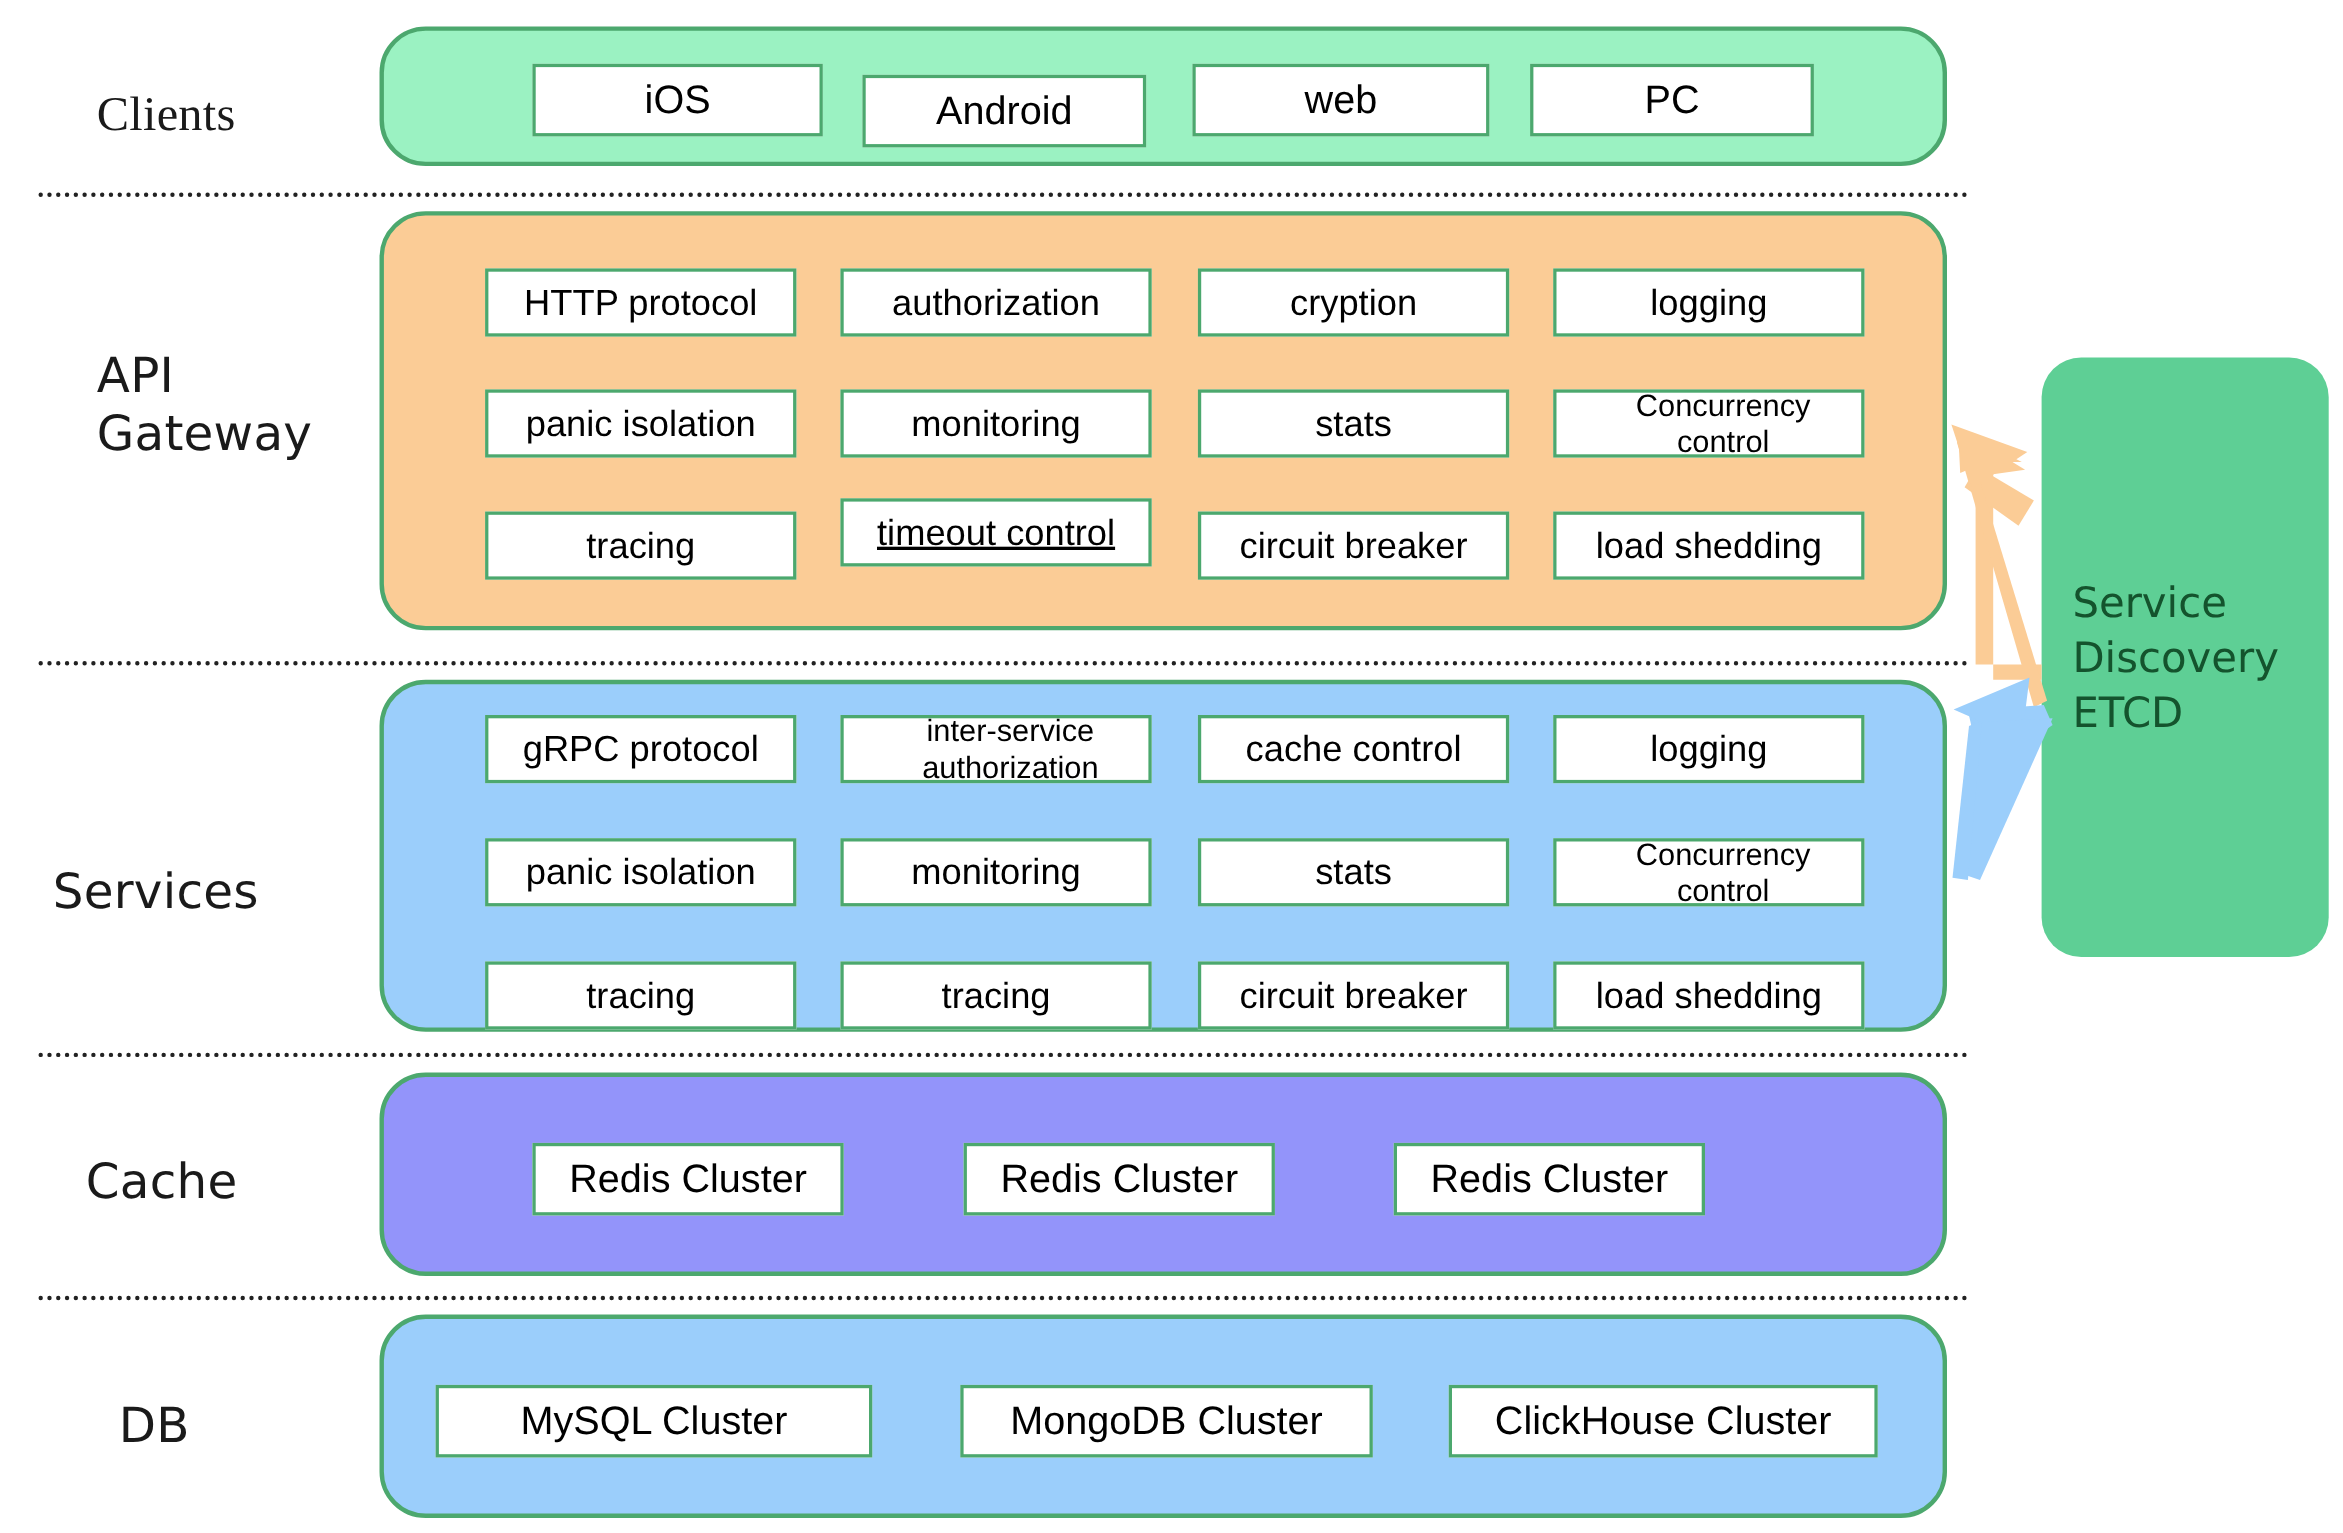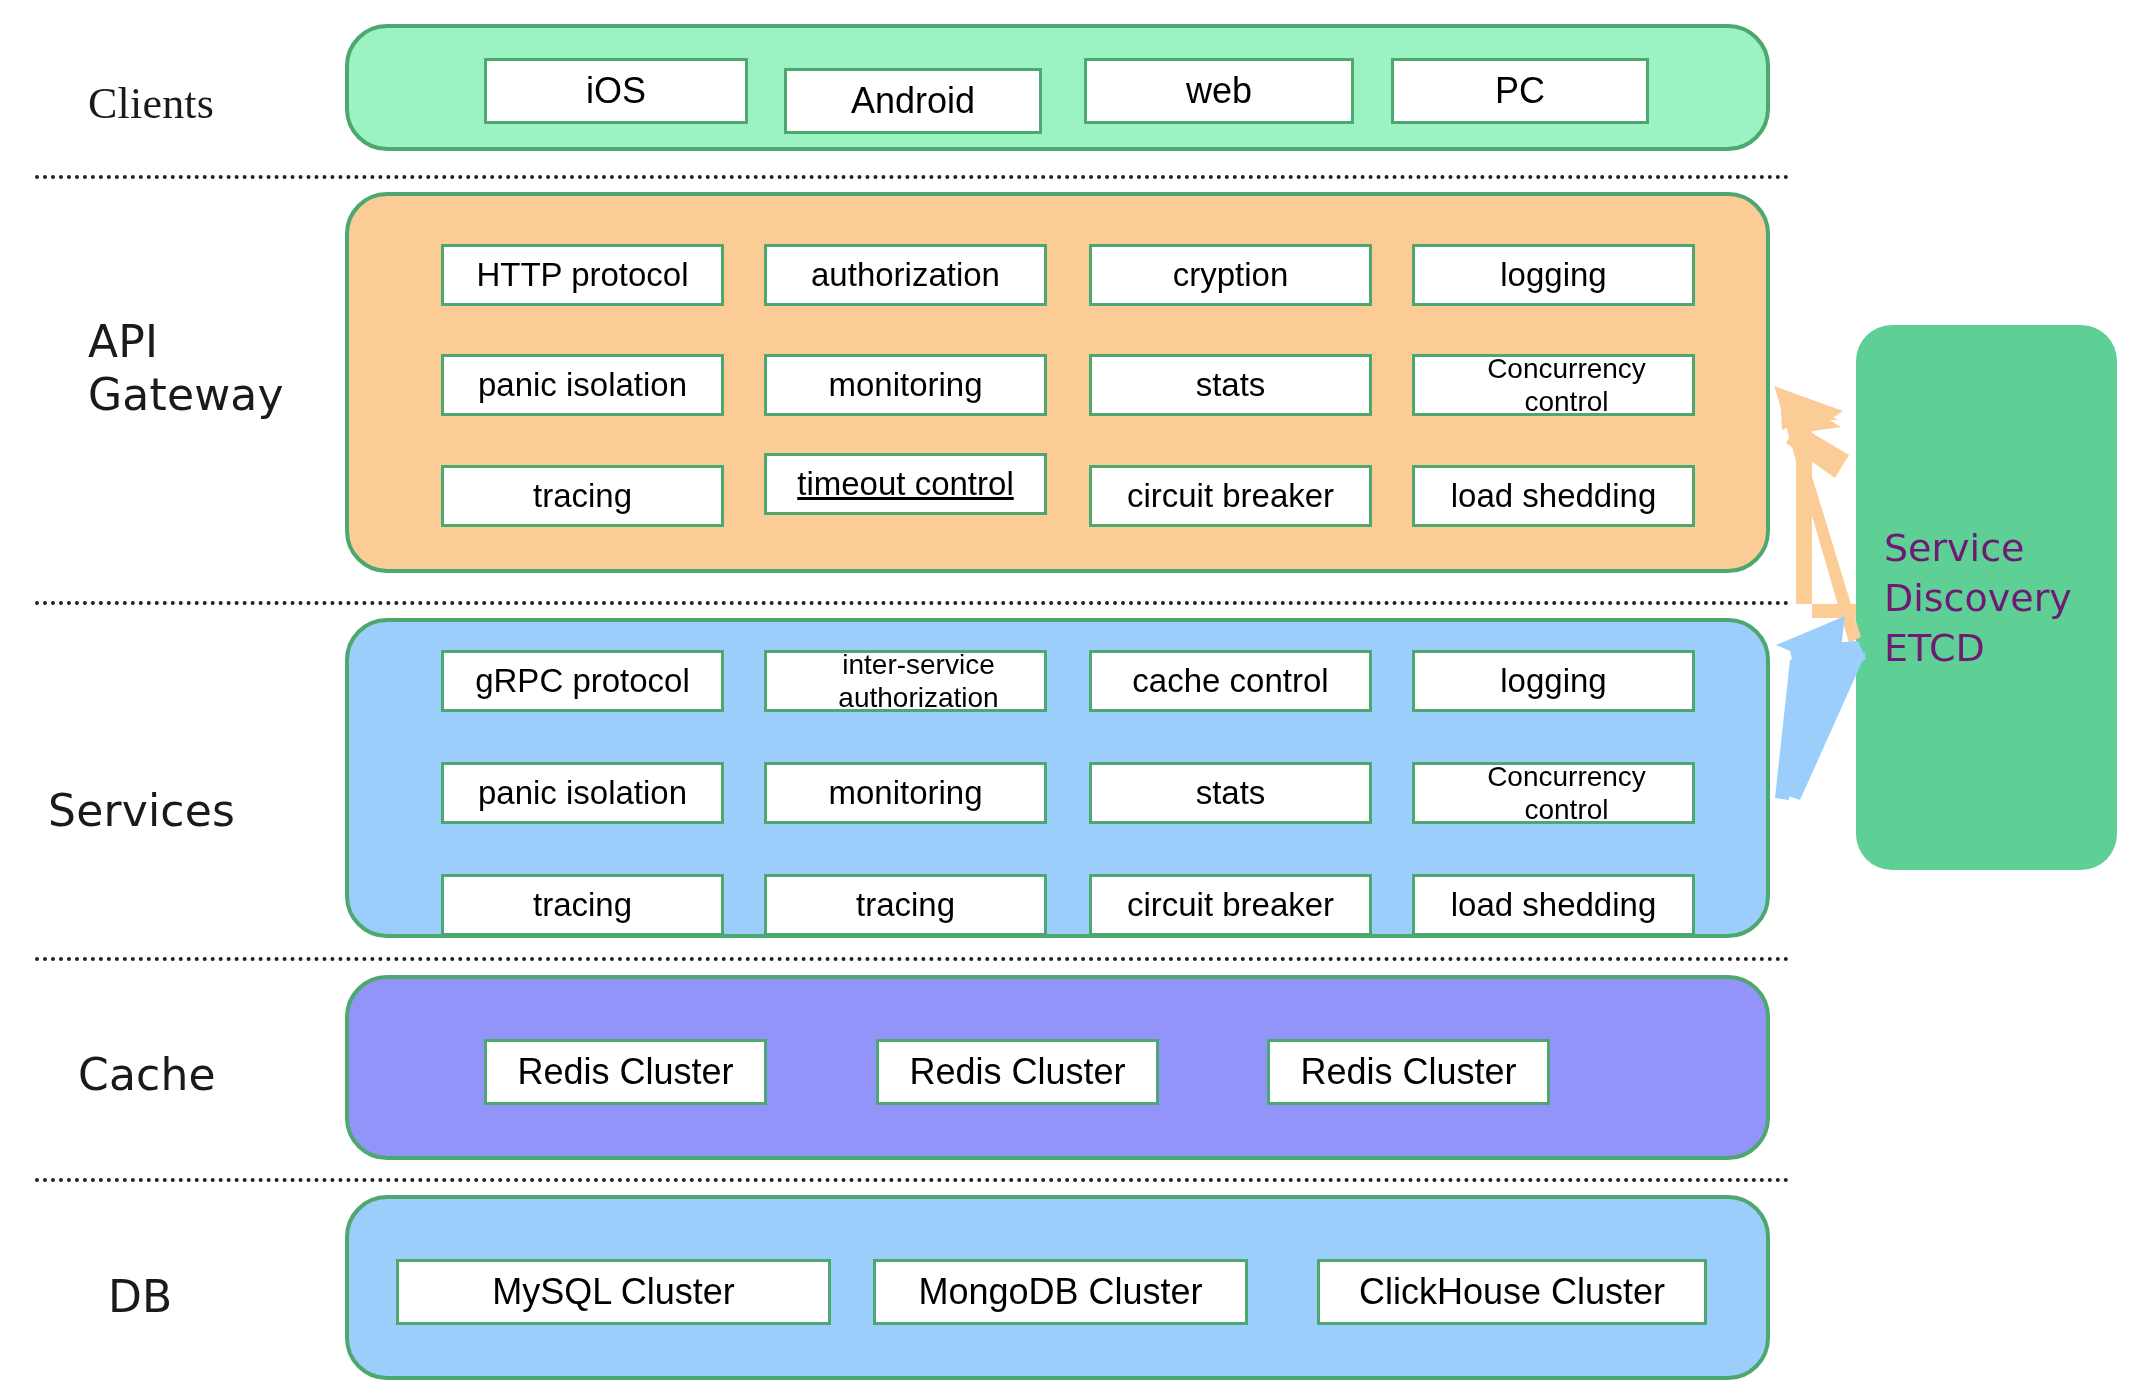--- a/index.html
+++ b/index.html
@@ -77,21 +77,21 @@
   .cell.big {
     font-size: 36px;
   }
 
   
   .etcd {
     position: absolute;
     box-sizing: border-box;
     background: #5ECF95;
     border-radius: 36px;
-    color: #701a75;
+    color: #14532d;
     font-family: "DejaVu Sans", sans-serif;
     font-size: 38px;
     line-height: 50px;
     padding: 16px 28px;
     display: flex;
     align-items: center;
     justify-content: flex-start;
     white-space: pre-line;
   }
 
@@ -169,21 +169,21 @@
     <div class="cell" style="left:1063px; top:252px; width:283px; height:62px;">load shedding</div>
   </div>
 
   <div class="layer cache" style="left:345px; top:975px; width:1425px; height:185px;">
     <div class="cell big" style="left:135px; top:60px; width:283px; height:66px;">Redis Cluster</div>
     <div class="cell big" style="left:527px; top:60px; width:283px; height:66px;">Redis Cluster</div>
     <div class="cell big" style="left:918px; top:60px; width:283px; height:66px;">Redis Cluster</div>
   </div>
 
   <div class="layer db" style="left:345px; top:1195px; width:1425px; height:185px;">
-    <div class="cell big" style="left:47px; top:60px; width:435px; height:66px;">MySQL Cluster</div>
+    <div class="cell big" style="left:47px; top:60px; width:397px; height:66px;">MySQL Cluster</div>
     <div class="cell big" style="left:524px; top:60px; width:375px; height:66px;">MongoDB Cluster</div>
     <div class="cell big" style="left:968px; top:60px; width:390px; height:66px;">ClickHouse Cluster</div>
   </div>
 
   <div class="etcd" style="left:1856px; top:325px; width:261px; height:545px;">
     <span>Service
 Discovery
 ETCD</span>
   </div>
 

